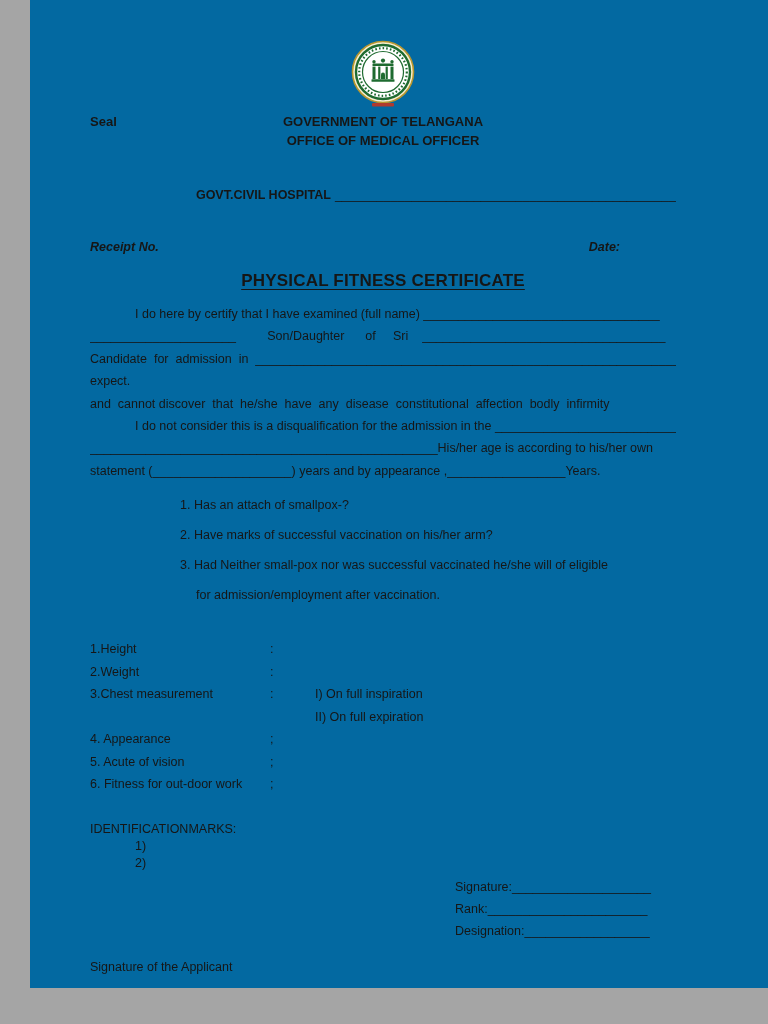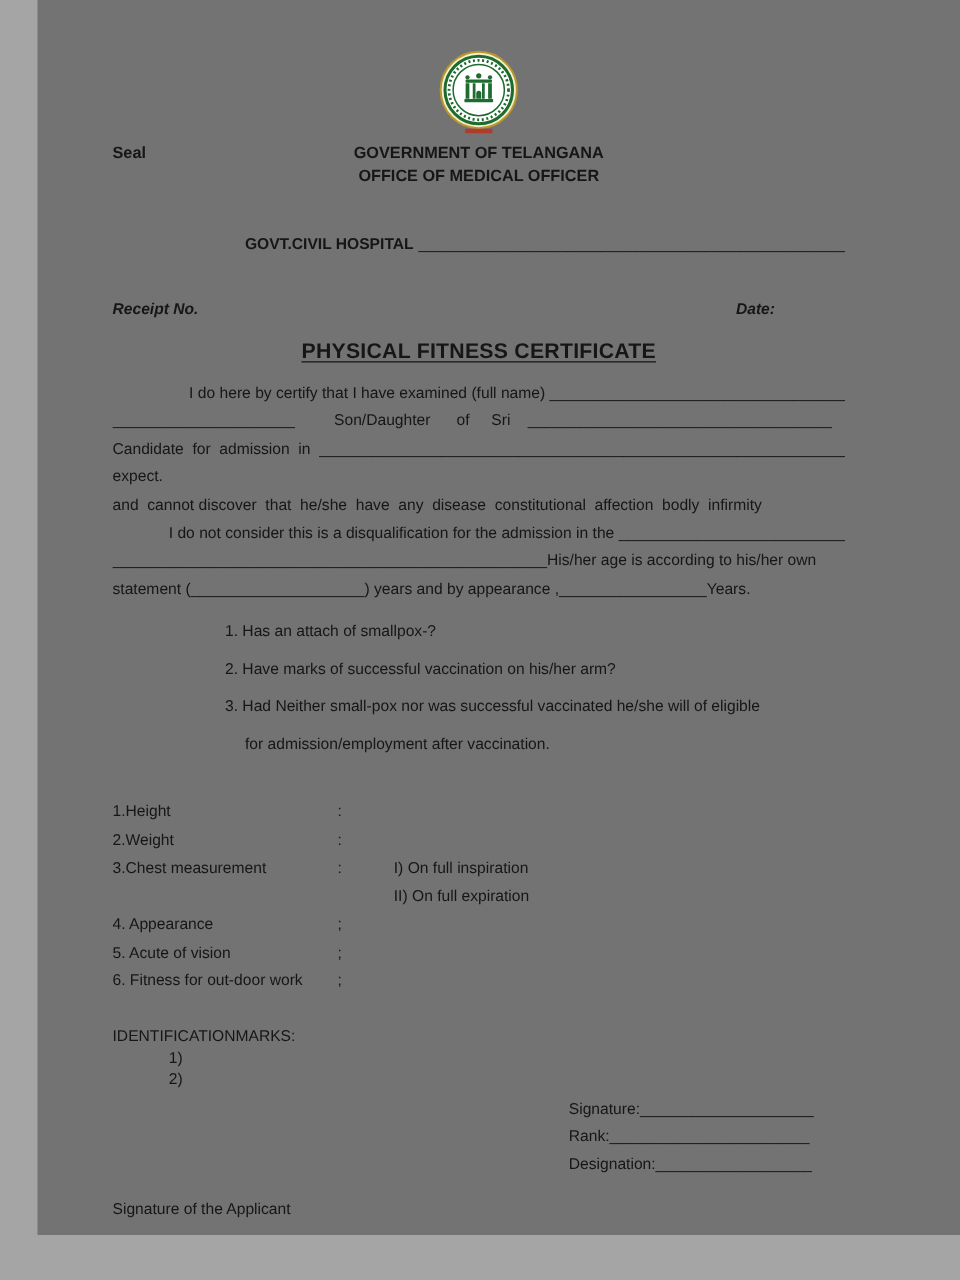--- a/index.html
+++ b/index.html
@@ -8,21 +8,21 @@
     background: #a5a5a5;
     font-family: "Liberation Sans", sans-serif;
     color: #161616;
     -webkit-font-smoothing: antialiased;
   }
   .page {
     position: relative;
     margin-left: 30px;
     width: 738px;
     height: 988px;
-    background: #737373;
+    background: #0369a1;
     padding: 40px 92px 0 60px;
   }
   .emblem { width: 64px; height: 68px; margin: 0 auto; }
   .em-green-stroke { stroke: #1e6b30; }
 
   .header-row { position: relative; margin-top: 4px; }
   .seal {
     position: absolute; left: 0; top: 2px;
     font-weight: bold; font-size: 13px;
   }
@@ -37,21 +37,21 @@
 
   .cert-title {
     margin-top: 14px; text-align: center;
     font-size: 17px; font-weight: bold;
     text-decoration: underline; text-underline-offset: 3px;
     letter-spacing: 0.2px; line-height: 22px;
   }
 
   .body-lines { margin-top: 11px; }
   .bline { font-size: 12.5px; line-height: 22.4px; height: 22.4px; white-space: pre; overflow: hidden; }
-  .indent { padding-left: 45px; text-align: right; }
+  .indent { padding-left: 45px; }
 
   .questions { margin-top: 8px; }
   .q { font-size: 12.5px; line-height: 30px; height: 30px; margin-left: 90px; white-space: pre; overflow: hidden; }
   .q-cont { margin-left: 106px; }
 
   .measure { margin-top: 28px; }
   .mrow { display: grid; grid-template-columns: 180px 45px 1fr; font-size: 12.5px; line-height: 22.5px; height: 22.5px; }
   .mrow span { white-space: pre; overflow: hidden; }
 
   .idmarks { font-size: 12.5px; line-height: 17px; margin-top: 25px; }

